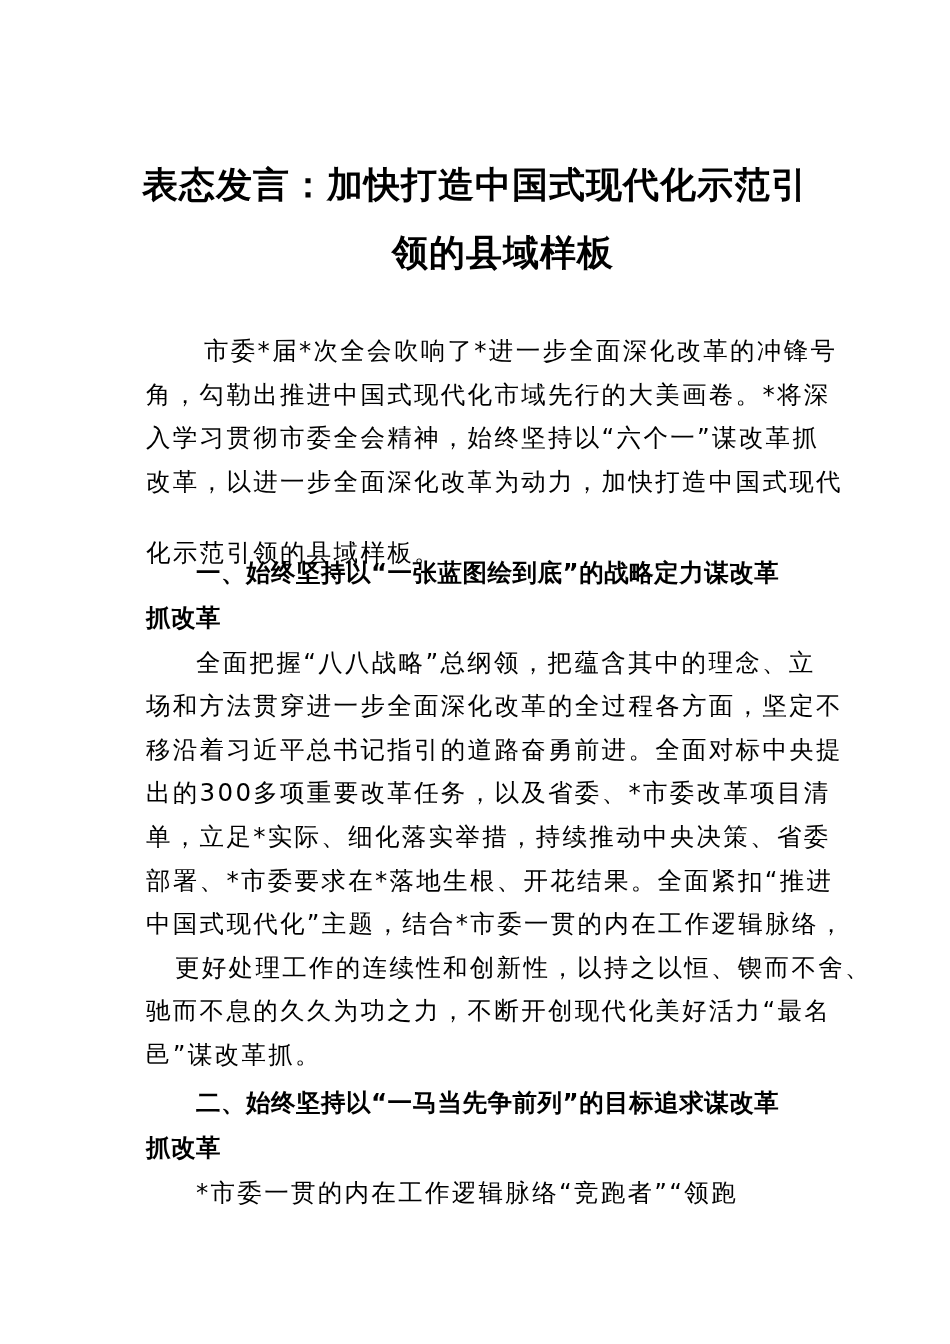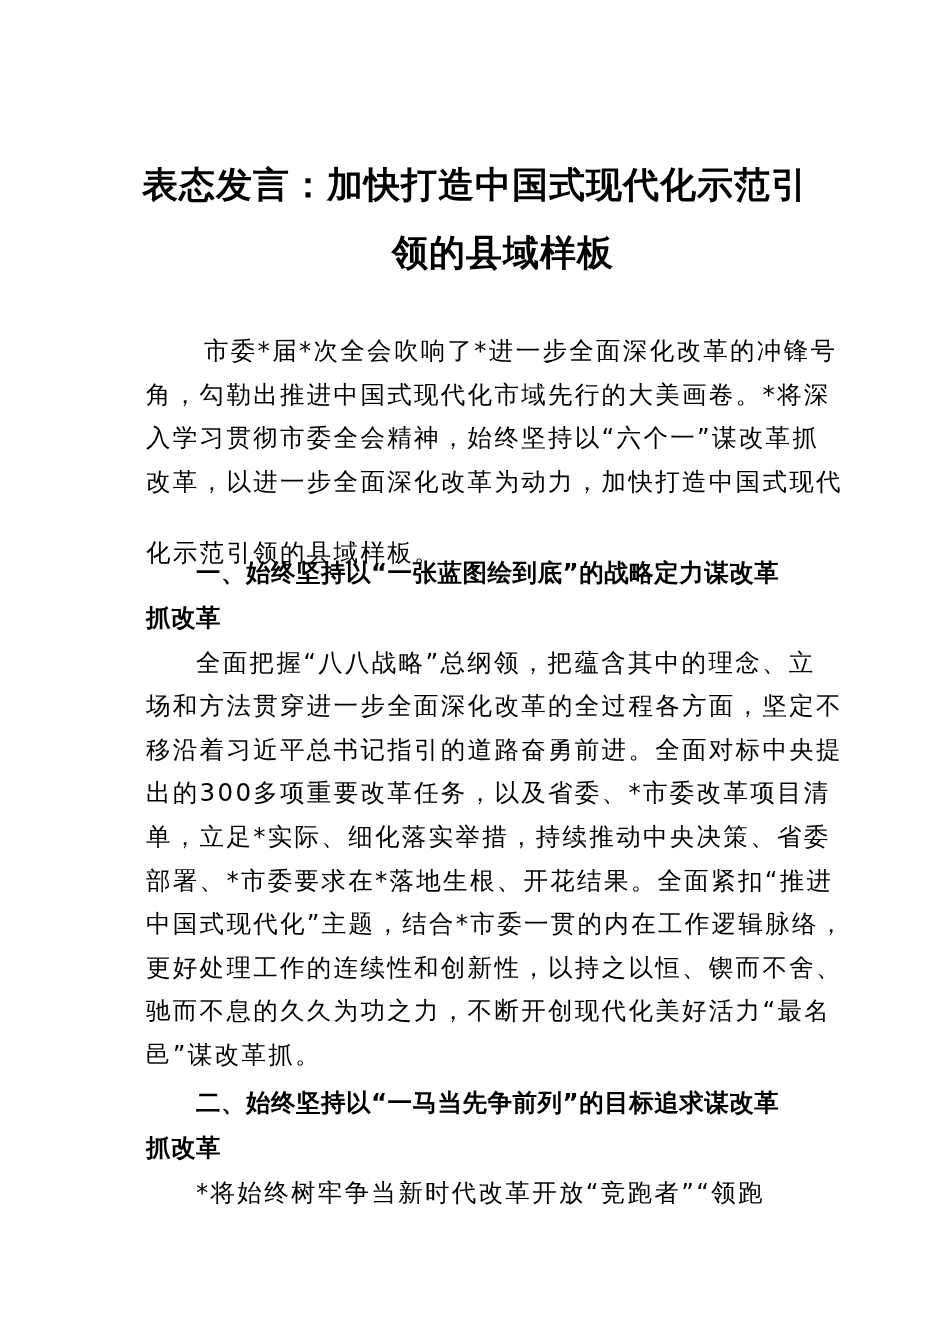--- a/index.html
+++ b/index.html
@@ -34,20 +34,20 @@
       <div class="line body" style="top: 510px; margin-top: 28px;">化示范引领的县域样板。</div>
       <div class="line heading indent" style="top: 558px;">一、始终坚持以“一张蓝图绘到底”的战略定力谋改革</div>
       <div class="line heading" style="top: 603px;">抓改革</div>
       <div class="line body indent" style="top: 648px;">全面把握“八八战略”总纲领，把蕴含其中的理念、立</div>
       <div class="line body" style="top: 691px;">场和方法贯穿进一步全面深化改革的全过程各方面，坚定不</div>
       <div class="line body" style="top: 735px;">移沿着习近平总书记指引的道路奋勇前进。全面对标中央提</div>
       <div class="line body" style="top: 778px; text-align: right;">出的300多项重要改革任务，以及省委、*市委改革项目清</div>
       <div class="line body" style="top: 822px;">单，立足*实际、细化落实举措，持续推动中央决策、省委</div>
       <div class="line body" style="top: 866px;">部署、*市委要求在*落地生根、开花结果。全面紧扣“推进</div>
       <div class="line body" style="top: 909px;">中国式现代化”主题，结合*市委一贯的内在工作逻辑脉络，</div>
-      <div class="line body" style="top: 953px;">更好处理工作的连续性和创新性，以持之以恒、锲而不舍、</div>
+      <div class="line body" style="top: 953px; margin-left: 29px;">更好处理工作的连续性和创新性，以持之以恒、锲而不舍、</div>
       <div class="line body" style="top: 996px;">驰而不息的久久为功之力，不断开创现代化美好活力“最名</div>
       <div class="line body" style="top: 1040px;">邑”谋改革抓。</div>
       <div class="line heading indent" style="top: 1088px;">二、始终坚持以“一马当先争前列”的目标追求谋改革</div>
       <div class="line heading" style="top: 1133px;">抓改革</div>
-      <div class="line body indent" style="top: 1178px;">*将始终树牢争当新时代改革开放“竞跑者”“领跑</div>
+      <div class="line body indent" style="top: 1178px;">*市委一贯的内在工作逻辑脉络“竞跑者”“领跑</div>
     </div>
 </div>
 
 </body></html>

